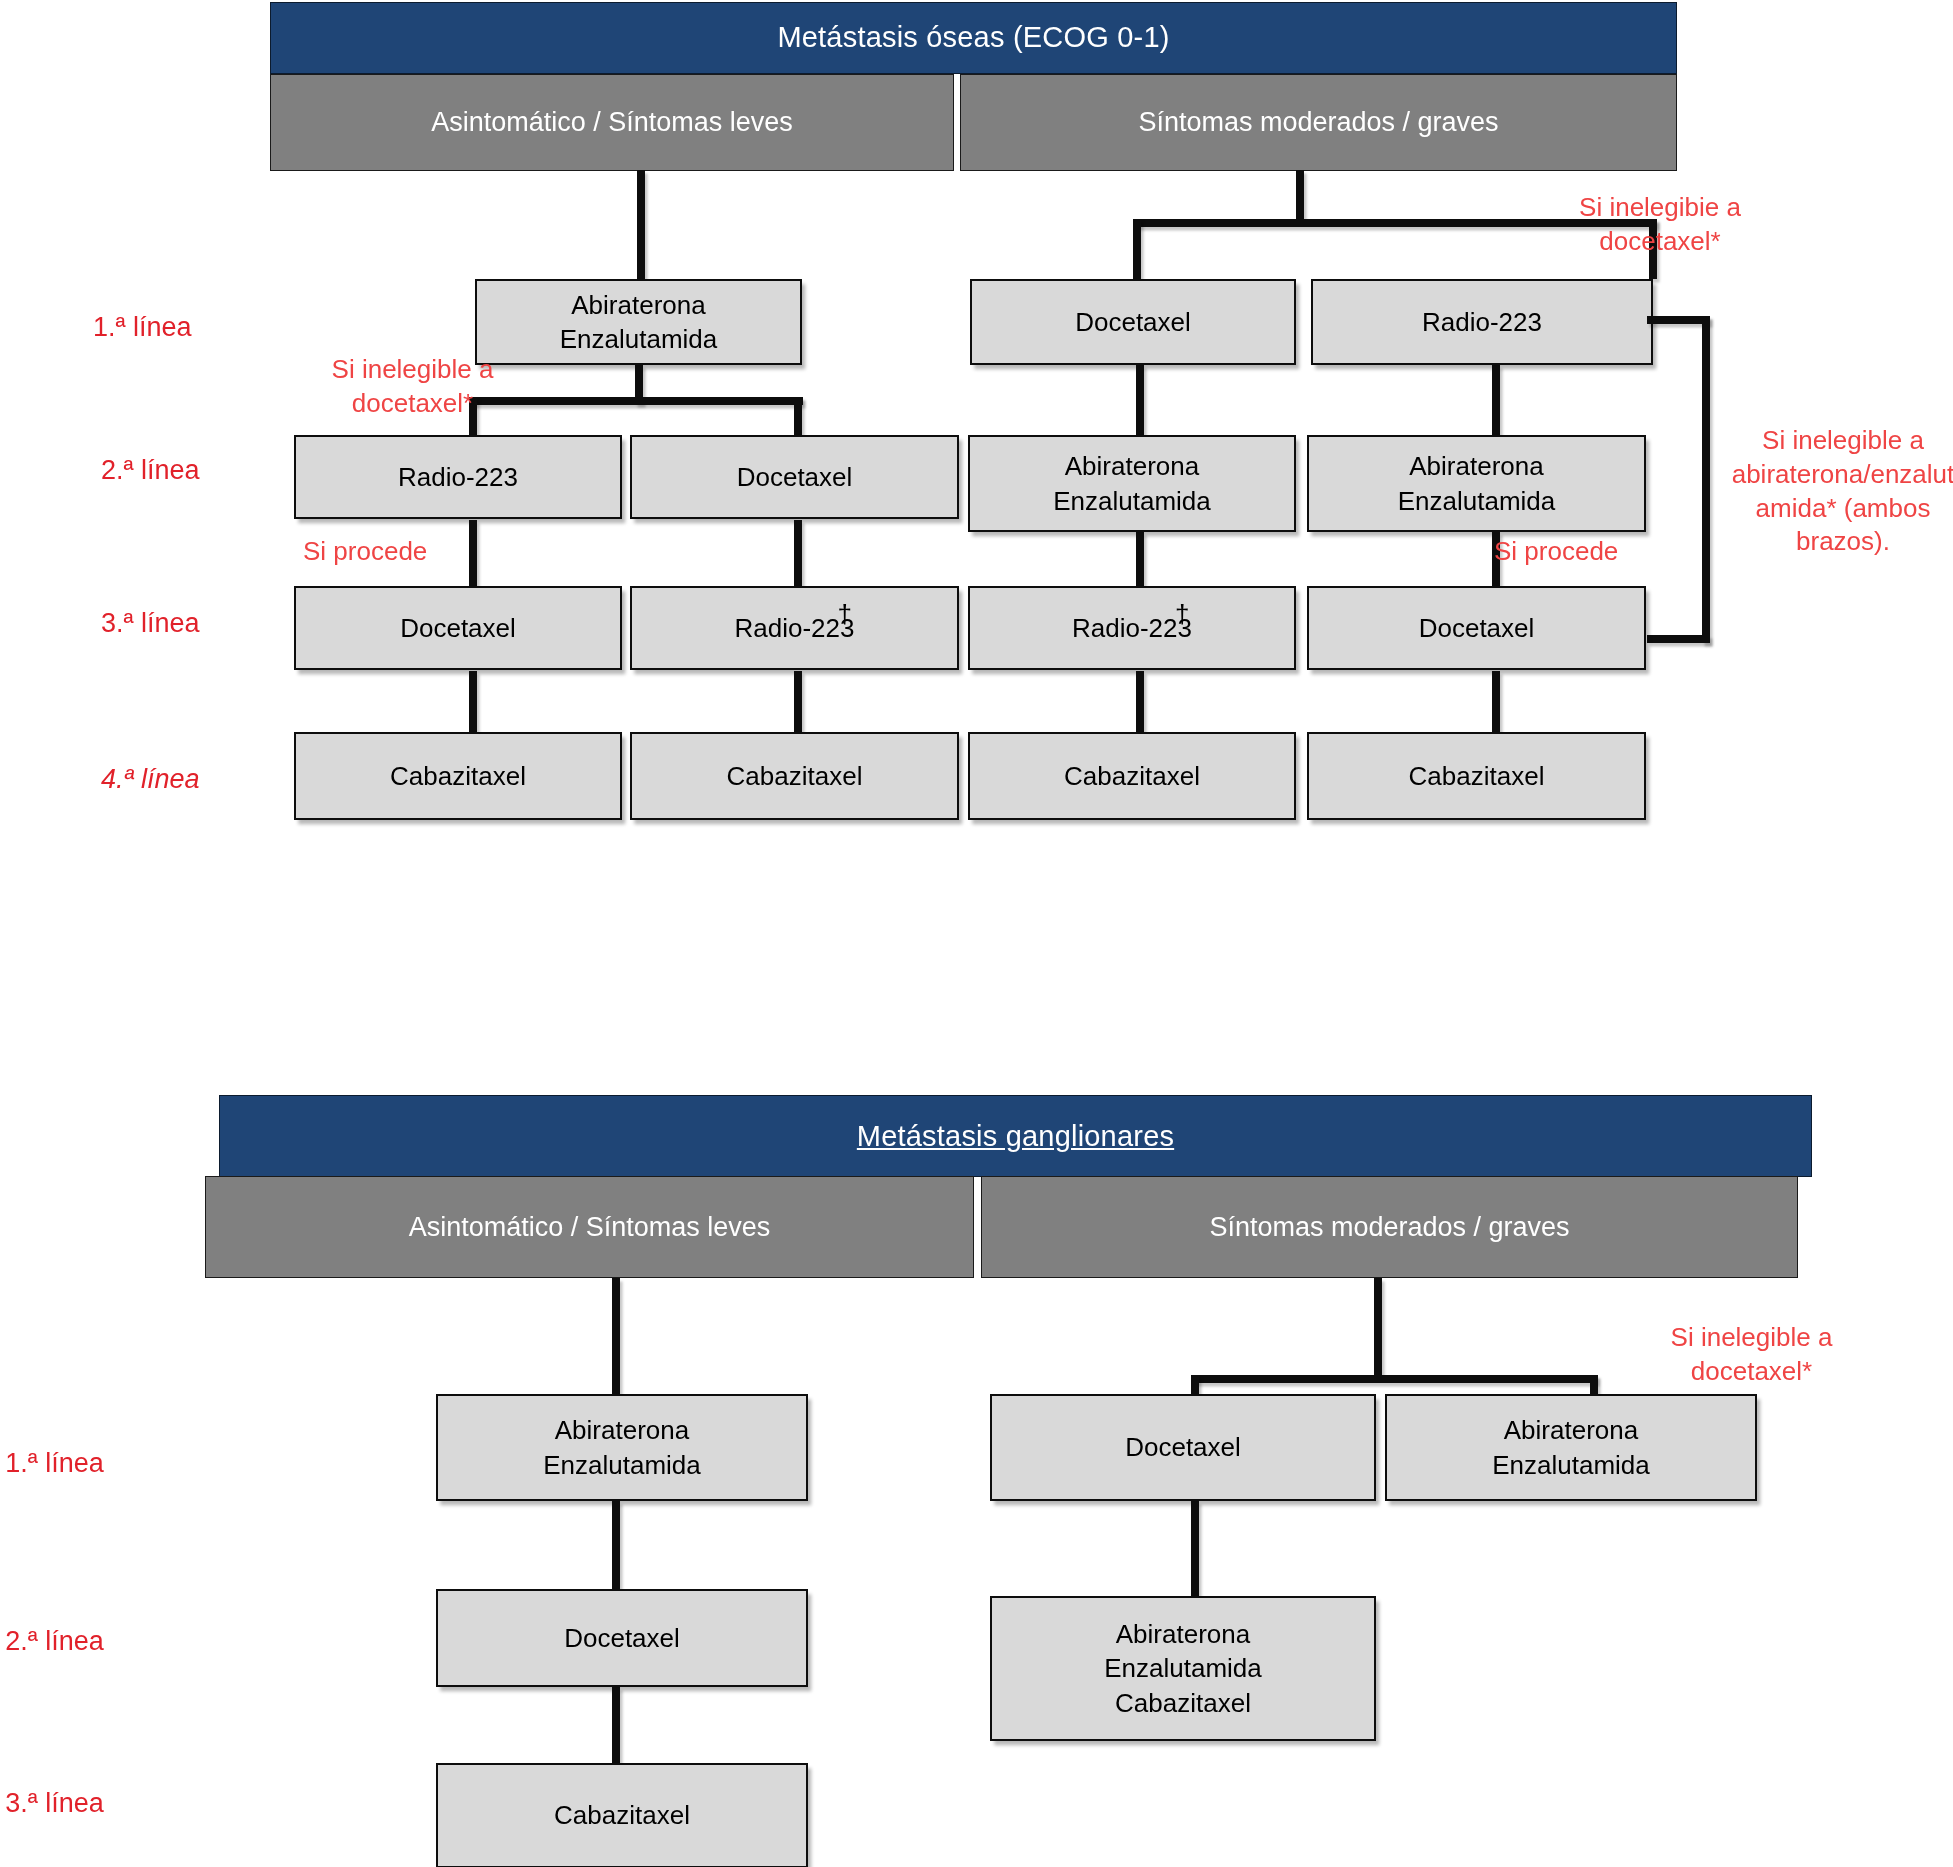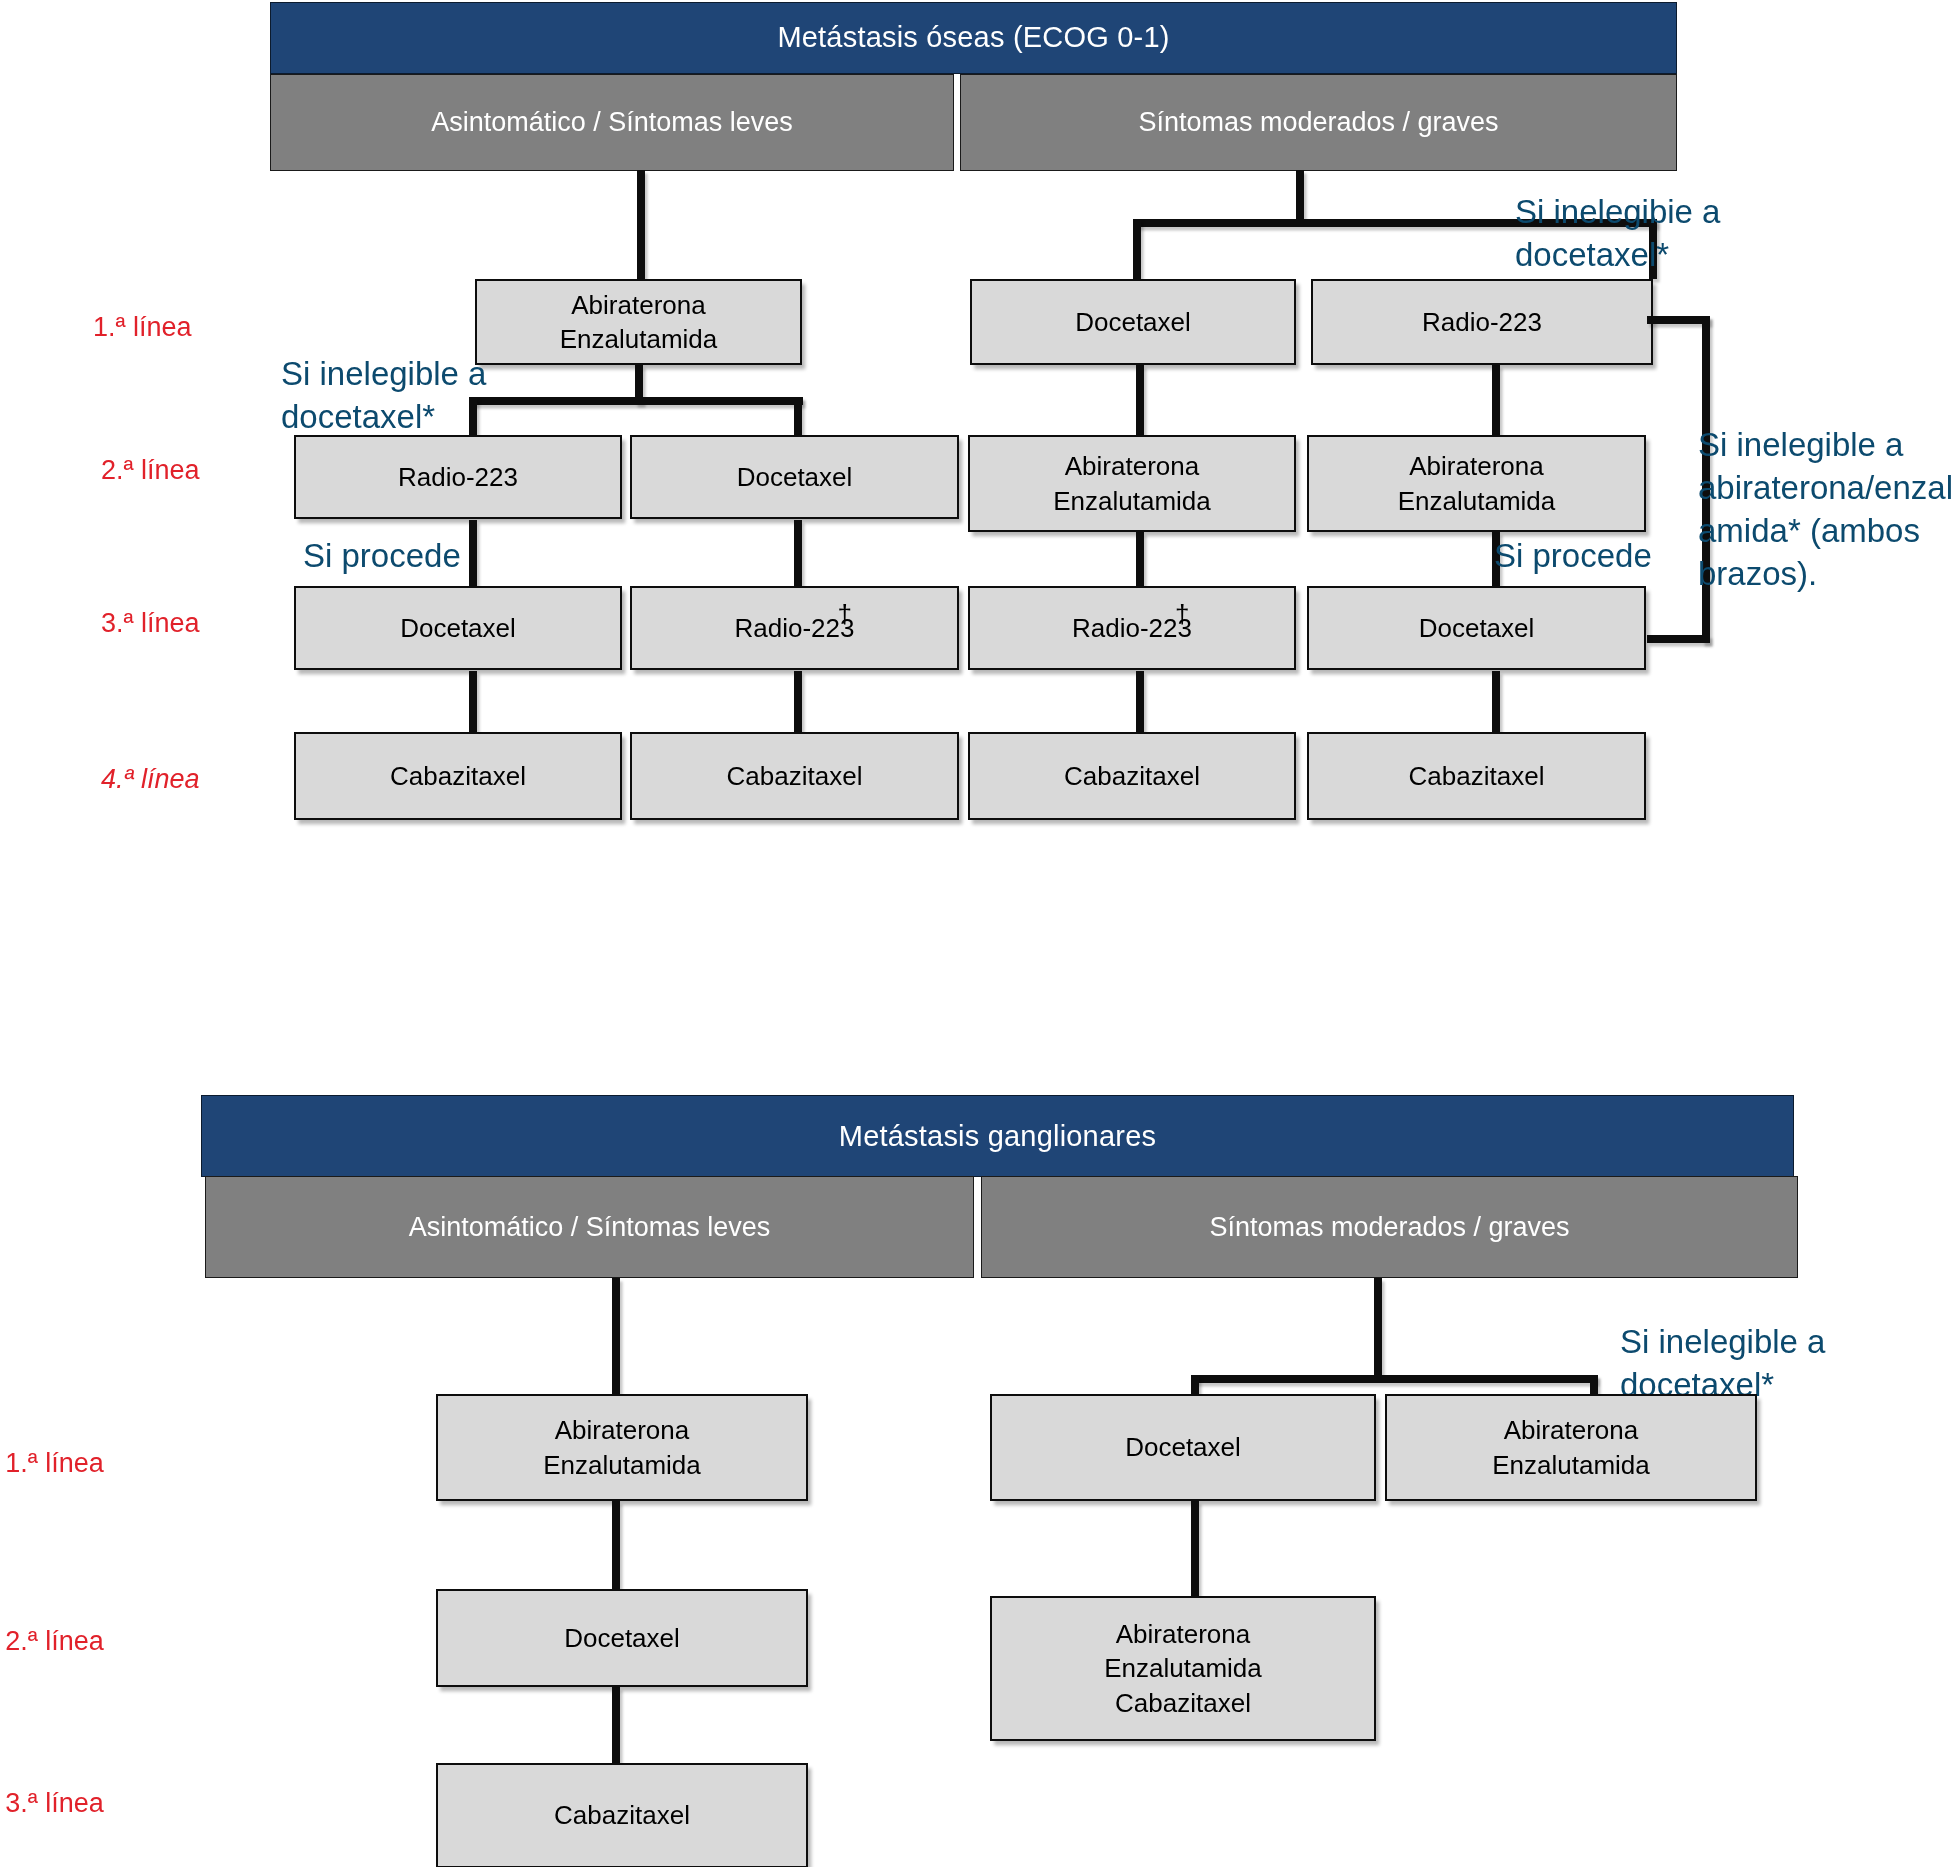--- a/index.html
+++ b/index.html
@@ -75,24 +75,25 @@
 
   
   .stage{
     color:#e1212a;
     font-size:27px;
     white-space:nowrap;
   }
 
   
   .note{
-    font-size:33px;
+    font-size:26px;
     line-height:1.30;
-    color:#0c4a6e;
+    color:#ef4444;
     white-space:pre-line;
+    text-align:center;
   }
 </style>
 </head>
 <body>
 
 <div id="page">
 
   <div class="abs banner" style="left:270px;top:1.8px;width:1407px;height:72px;">
     <span>Metástasis óseas (ECOG 0-1)</span>
   </div>
@@ -217,21 +218,21 @@
   <div class="abs node" style="left:630px;top:732px;width:329px;height:88px;">
     <span class="ln">Cabazitaxel</span>
   </div>
   <div class="abs node" style="left:968px;top:732px;width:328px;height:88px;">
     <span class="ln">Cabazitaxel</span>
   </div>
   <div class="abs node" style="left:1307px;top:732px;width:339px;height:88px;">
     <span class="ln">Cabazitaxel</span>
   </div>
 
-  <div class="abs banner" style="left:201px;top:1095px;width:1593px;height:82px;">
+  <div class="abs banner" style="left:219px;top:1095px;width:1593px;height:82px;text-decoration:underline;">
     <span>Metástasis  ganglionares</span>
   </div>
 
   <div class="abs subhead" style="left:205px;top:1176px;width:769px;height:102px;">
     <span>Asintomático / Síntomas leves</span>
   </div>
   <div class="abs subhead" style="left:981px;top:1176px;width:817px;height:102px;">
     <span>Síntomas moderados / graves</span>
   </div>
 

